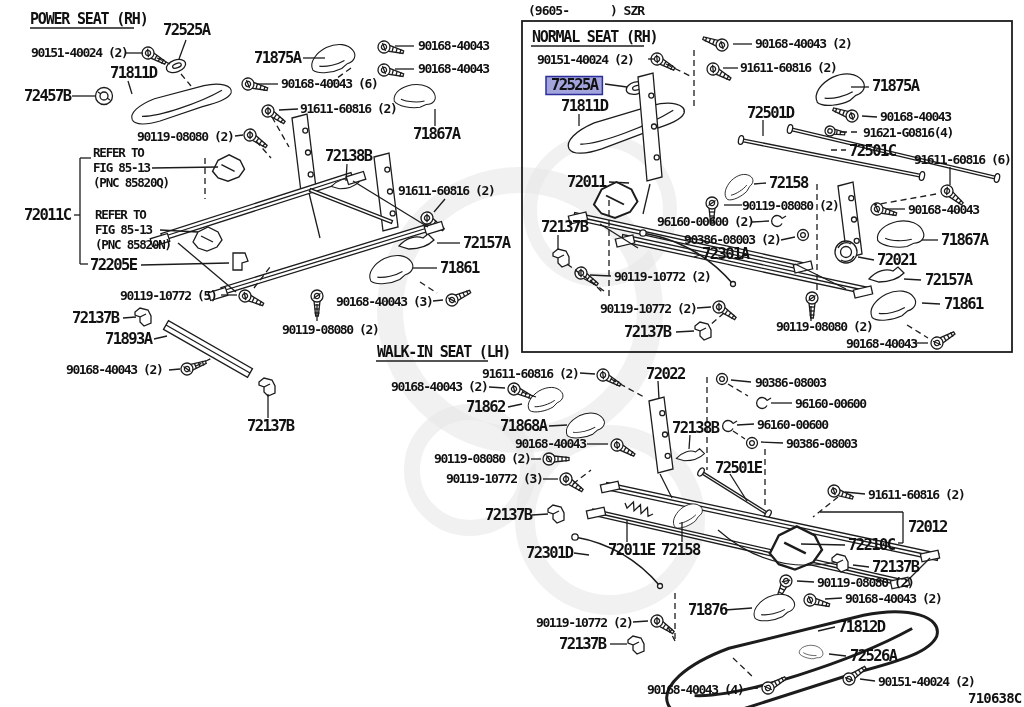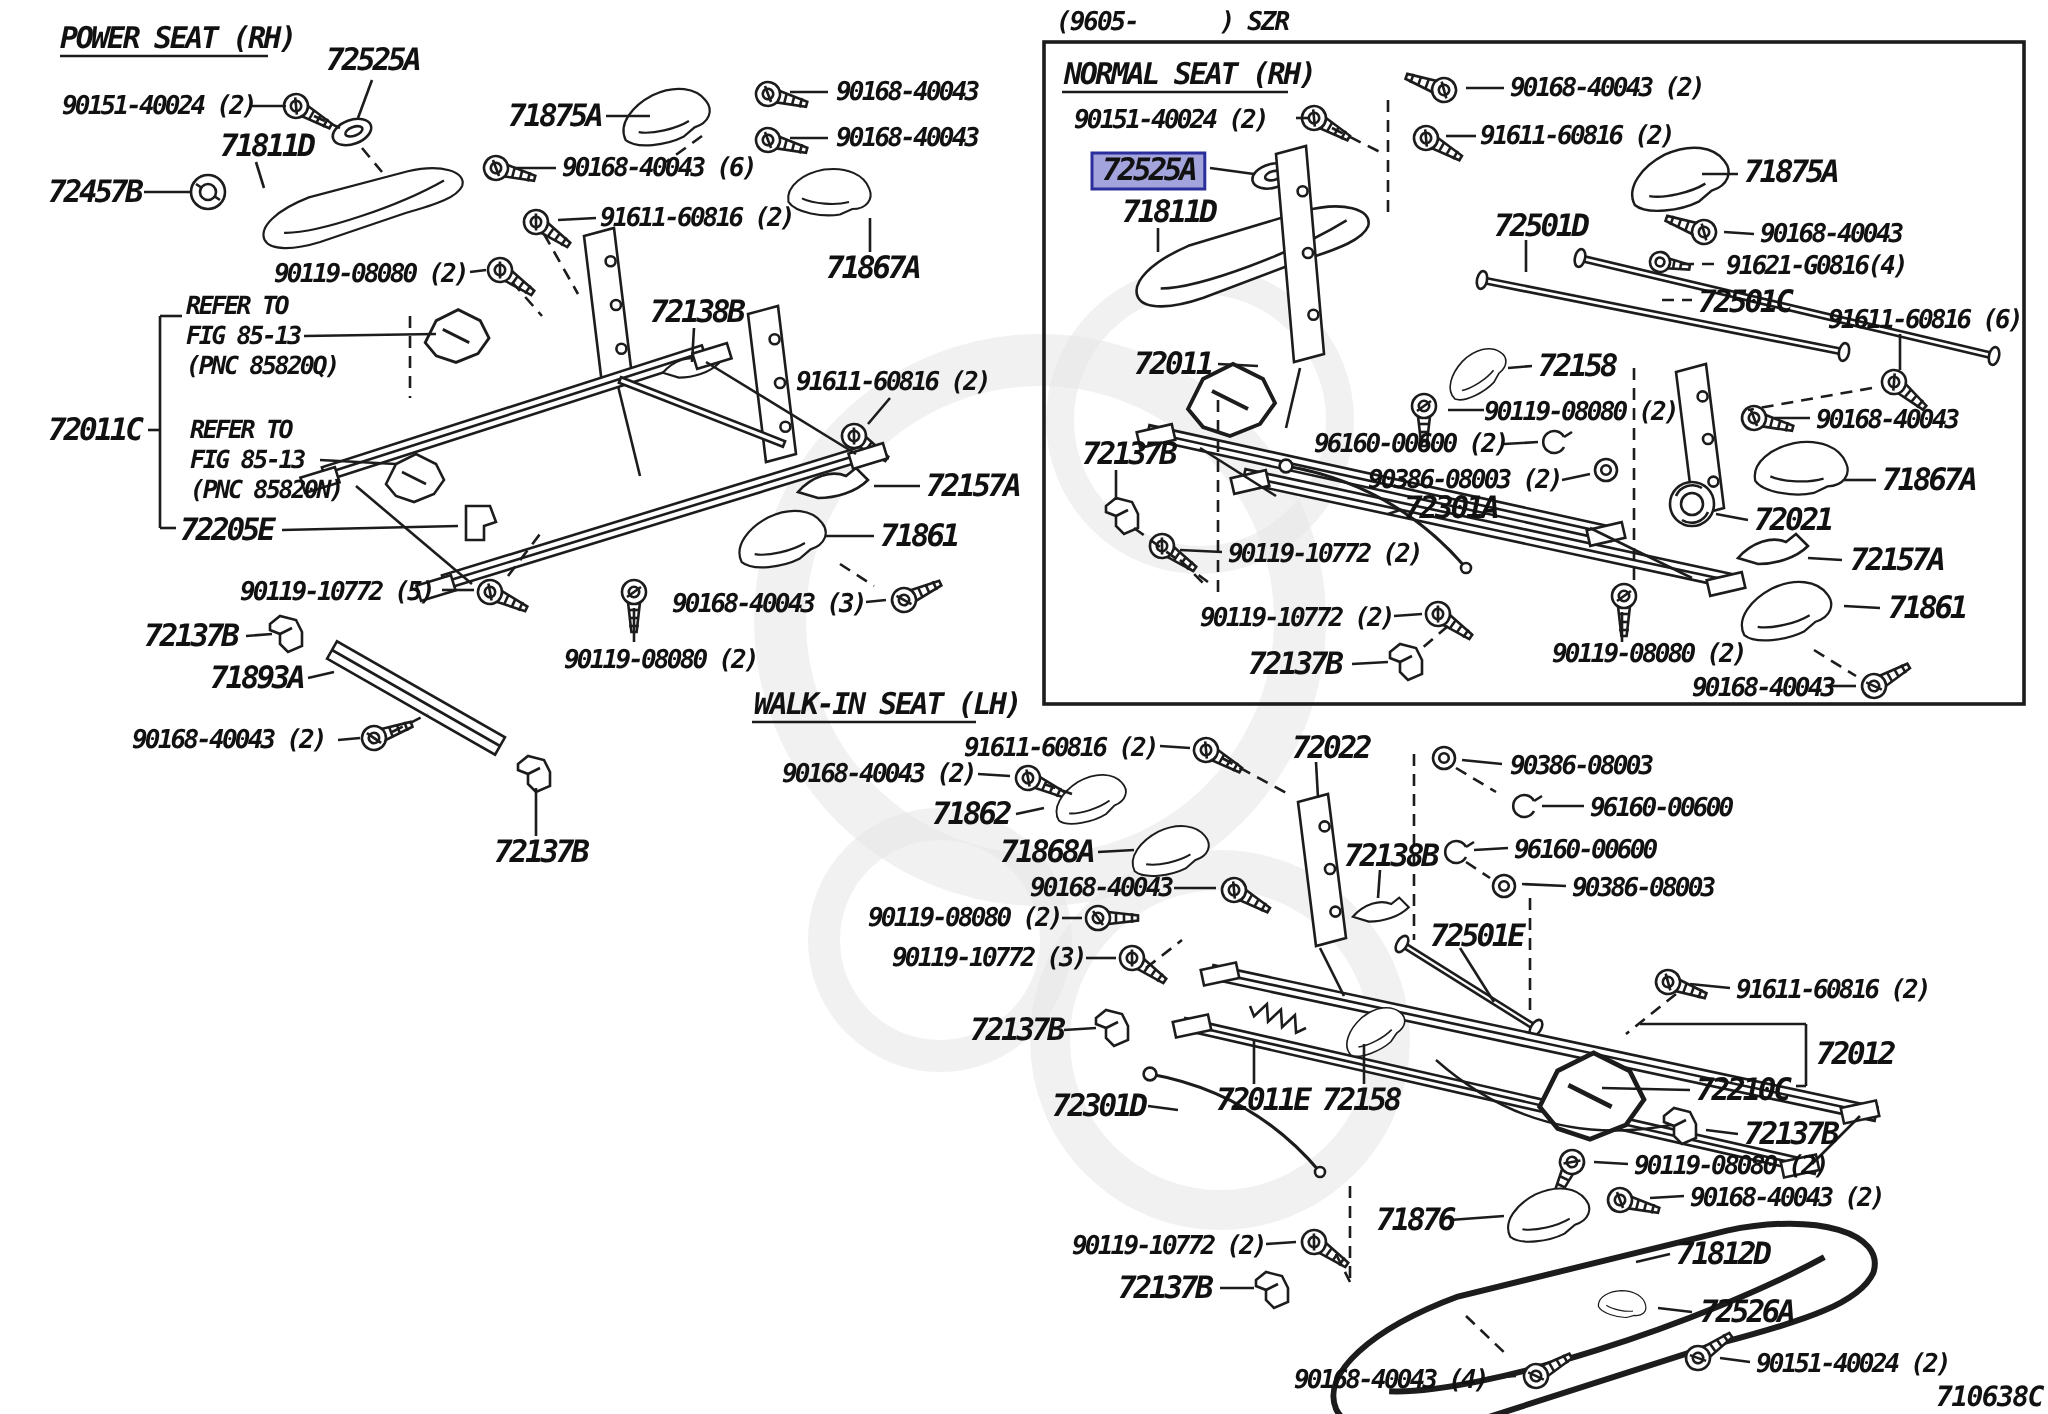--- a/index.html
+++ b/index.html
@@ -1,16 +1,16 @@
 <!DOCTYPE html>
 <html><head>
 <meta charset="utf-8">
 <style>
   html,body{margin:0;padding:0;background:#fff;}
-  .stage{width:1024px;height:707px;position:relative;background:#ffffff;overflow:hidden;font-style:italic;}
+  .stage{width:1024px;height:707px;position:relative;background:#ffffff;overflow:hidden;}
   svg{display:block;}
   text{font-family:"DejaVu Sans Mono","Liberation Mono",monospace;font-weight:bold;fill:#111;}
   .hdr{font-size:13px;letter-spacing:-1px;}
   .code{font-size:14px;letter-spacing:-0.8px;}
 </style>
 </head>
 <body>
 
 <div class="stage">
   <svg id="diagram" width="1024" height="707" viewBox="0 0 1024 707">

